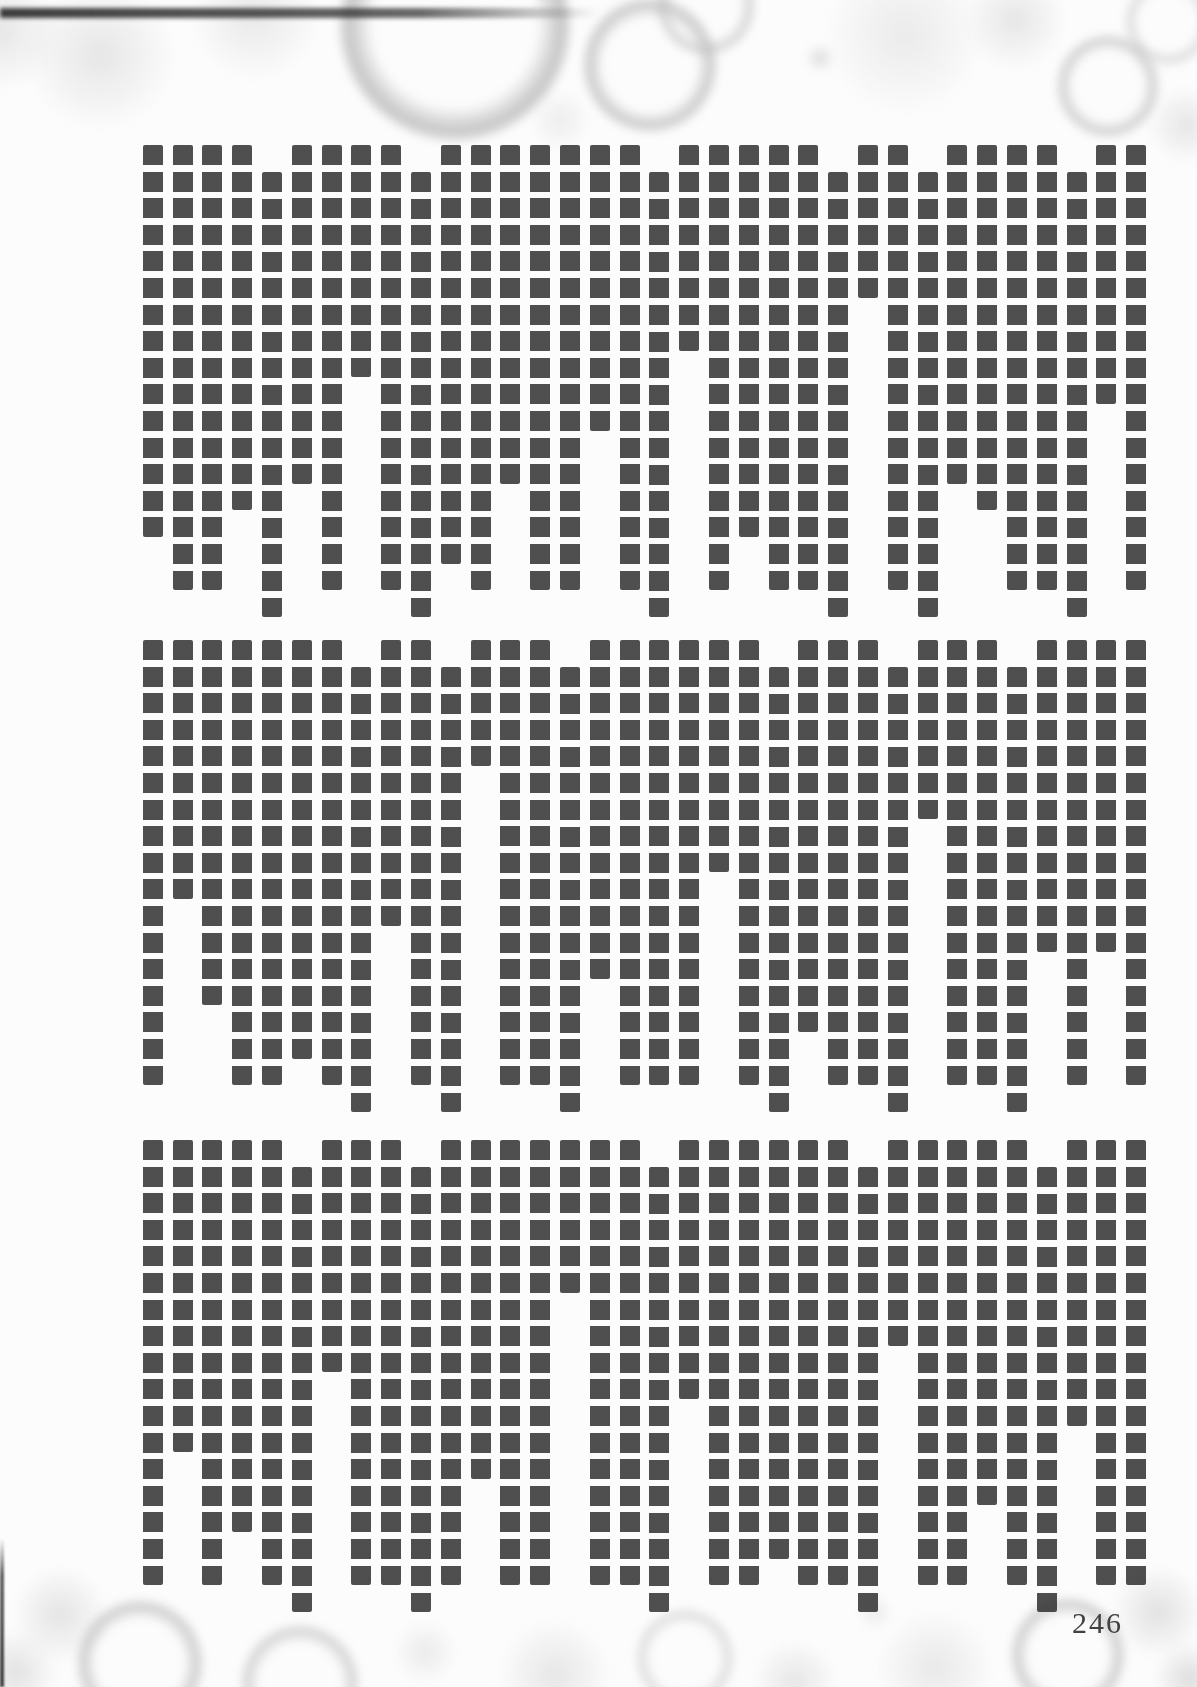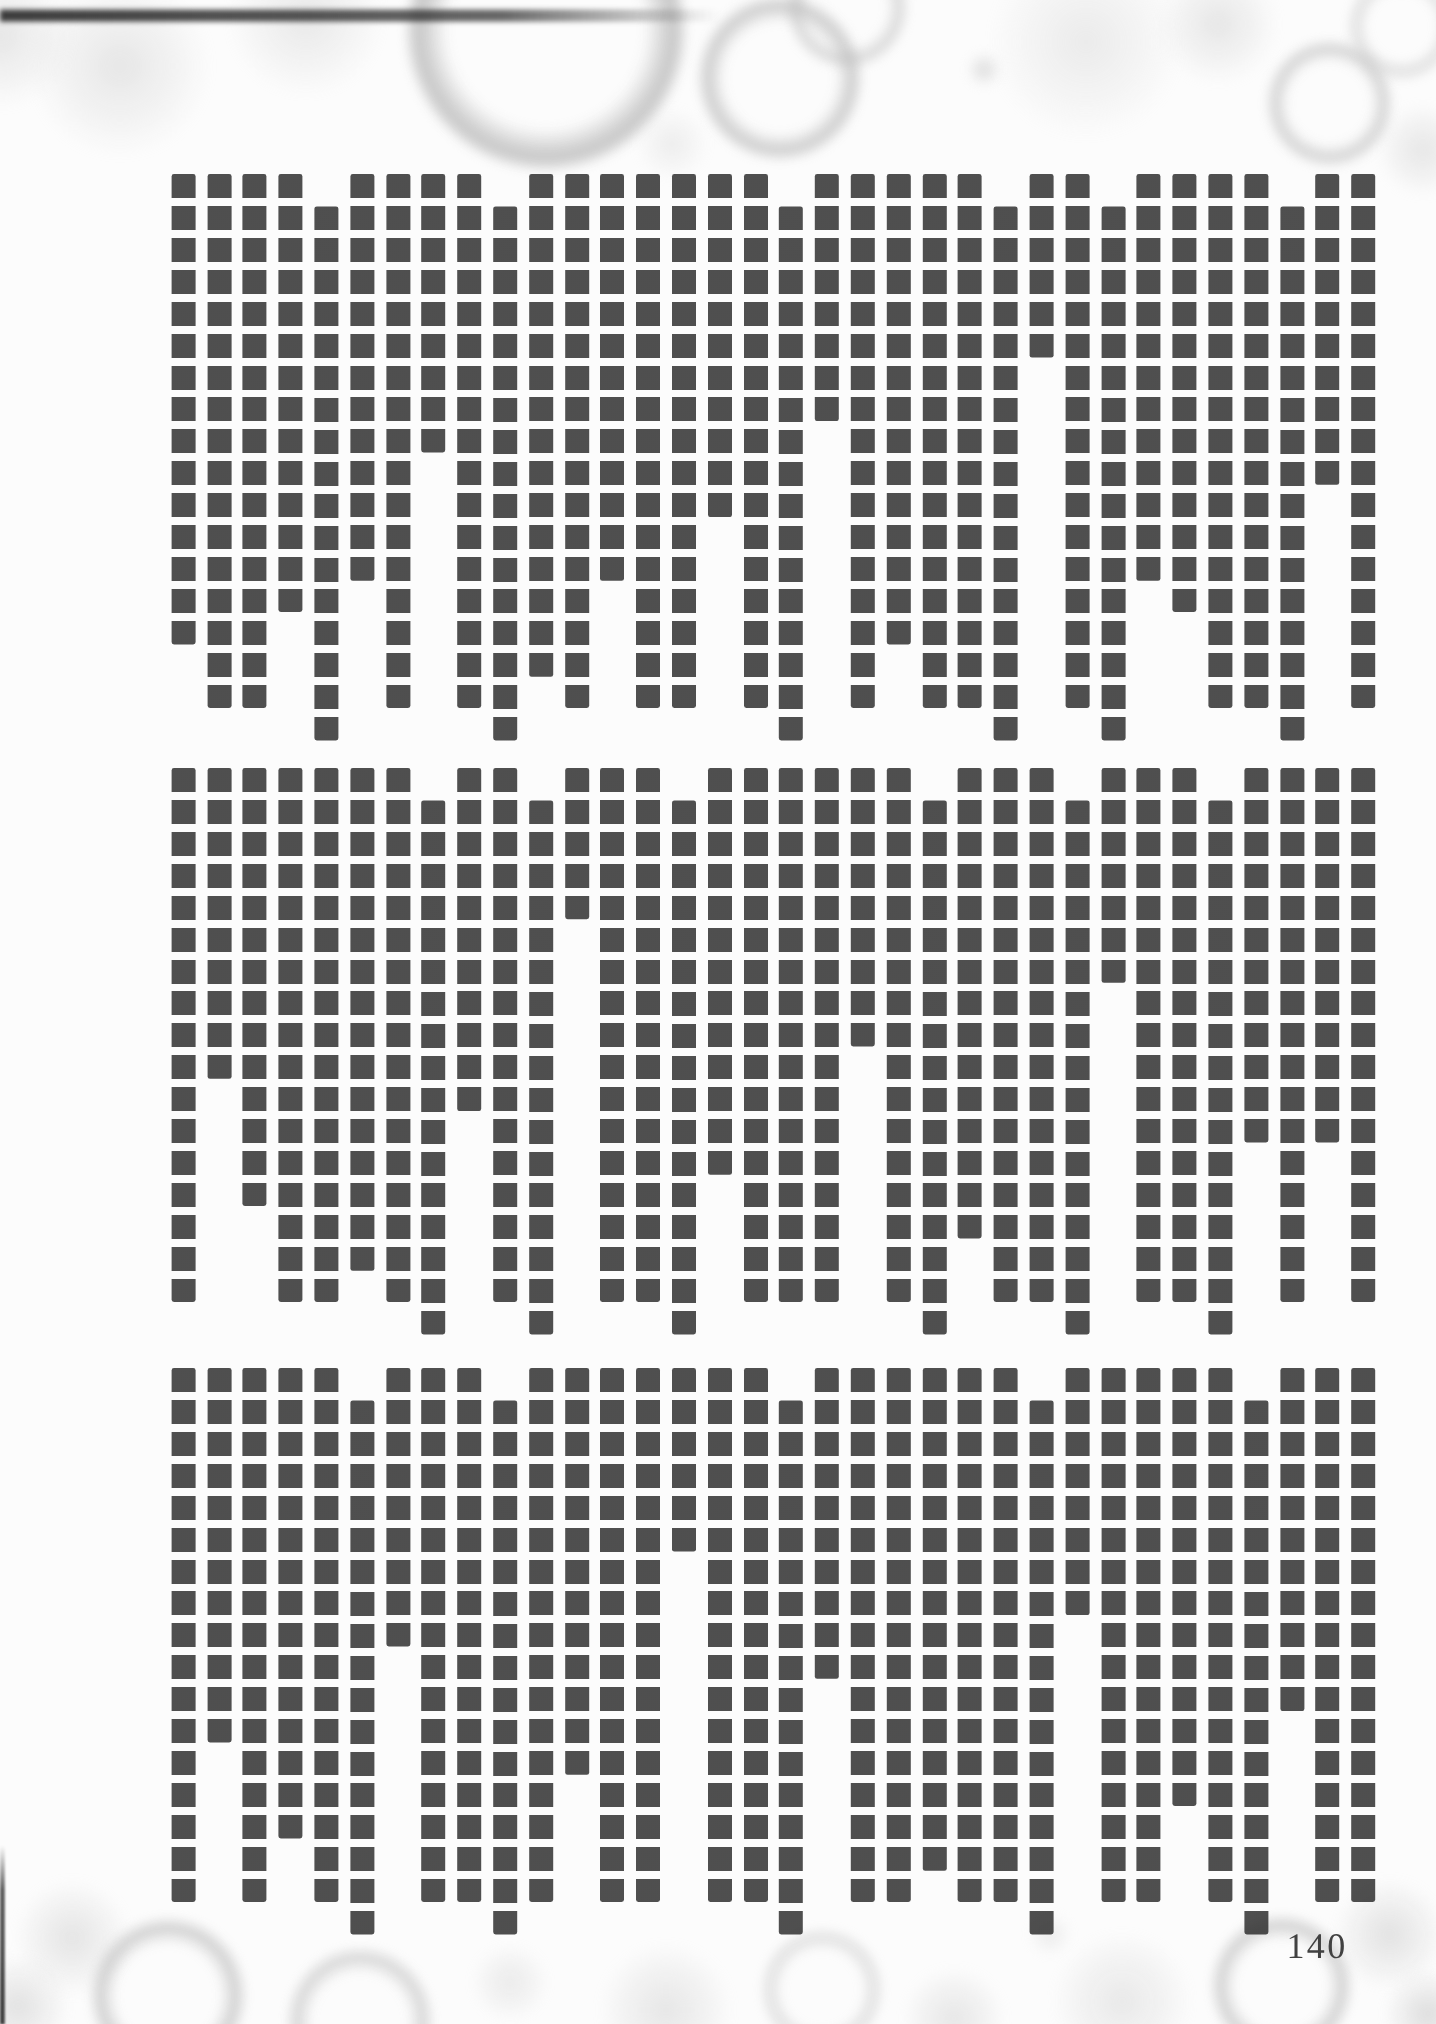--- a/index.html
+++ b/index.html
@@ -212,15 +212,15 @@
       <div class="col" style="left: 214.3px; top: 0px; height: 445.2px;"></div>
       <div class="col" style="left: 184.5px; top: 0px; height: 232.4px;"></div>
       <div class="col" style="left: 154.7px; top: 26.6px; height: 445.2px;"></div>
       <div class="col" style="left: 124.9px; top: 0px; height: 445.2px;"></div>
       <div class="col" style="left: 95.1px; top: 0px; height: 392px;"></div>
       <div class="col" style="left: 65.3px; top: 0px; height: 445.2px;"></div>
       <div class="col" style="left: 35.5px; top: 0px; height: 312.2px;"></div>
       <div class="col" style="left: 5.7px; top: 0px; height: 445.2px;"></div>
     </div>
 
-  <div class="page-number">140</div>
+  <div class="page-number">246</div>
 
 </div>
 
 </body></html>

